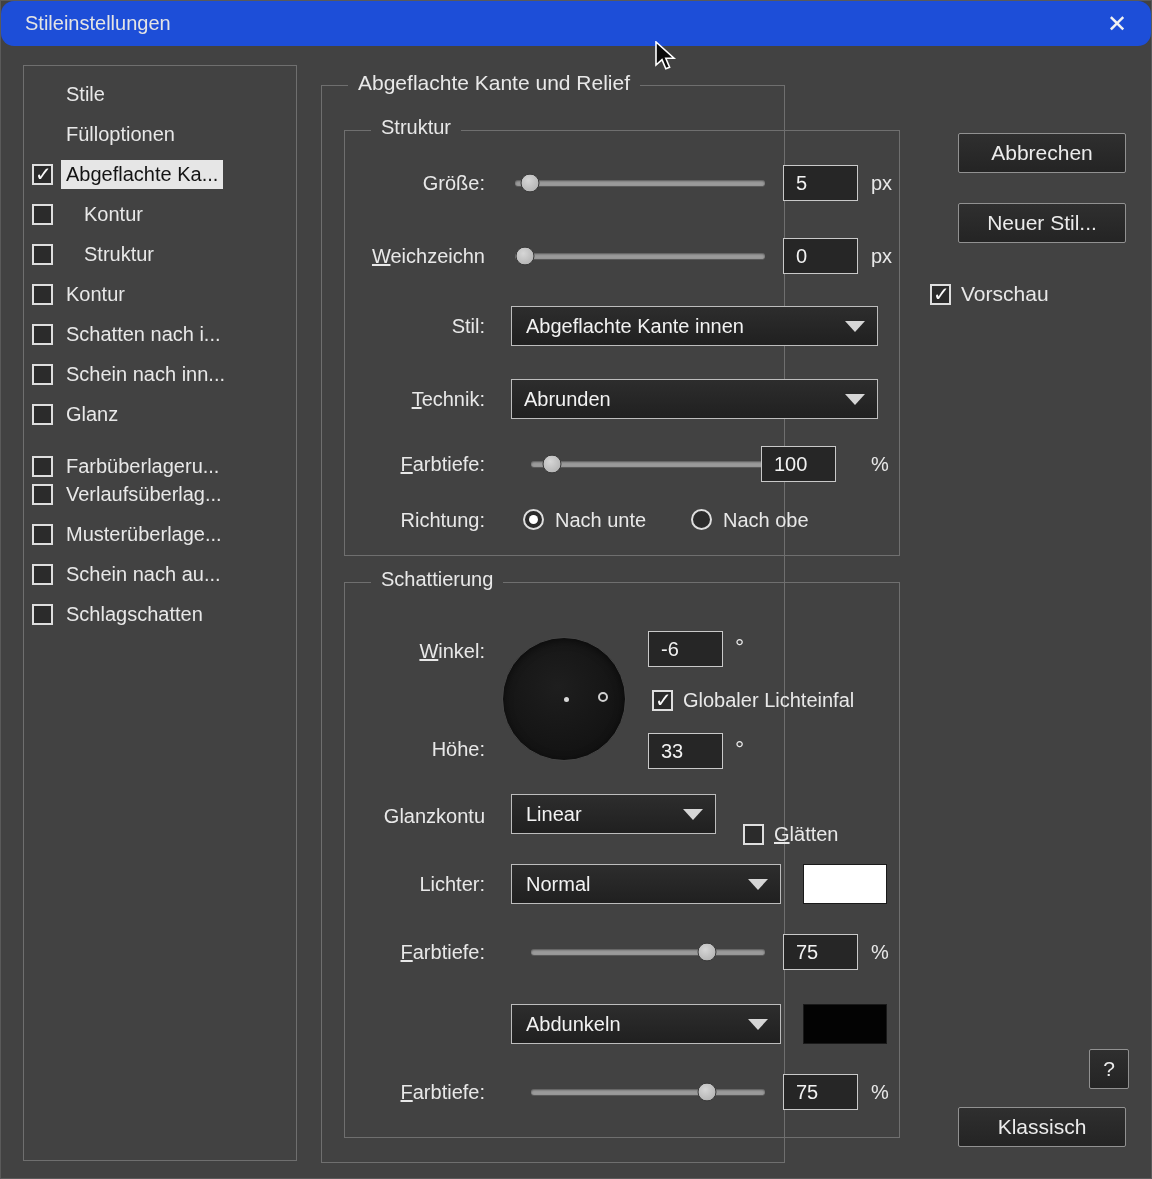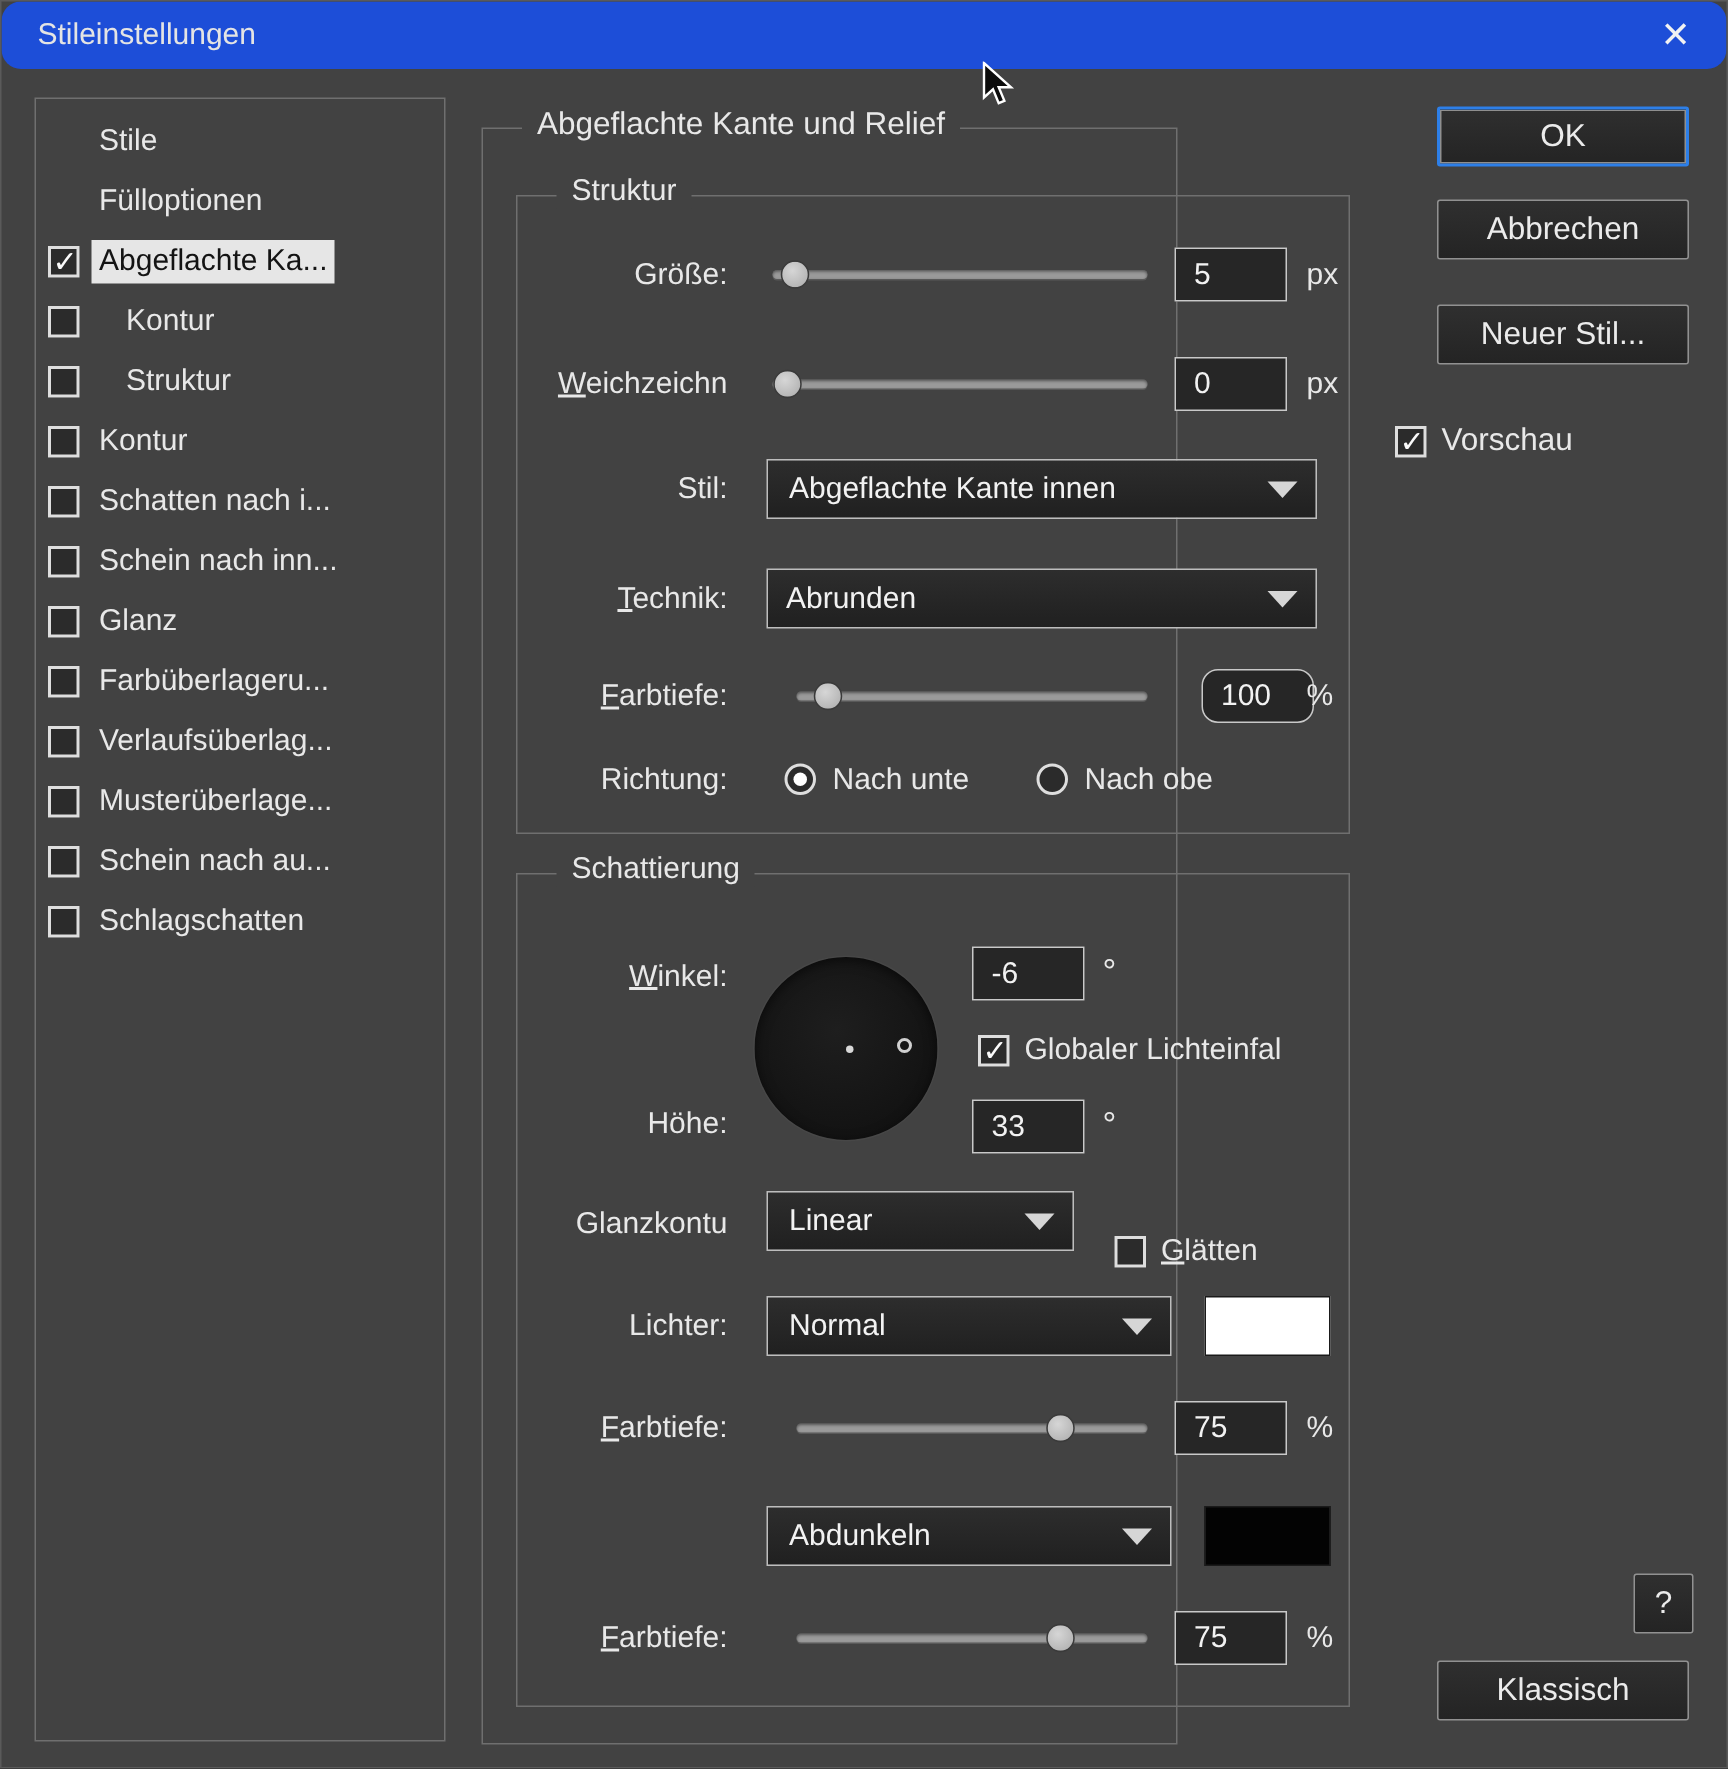--- a/index.html
+++ b/index.html
@@ -118,21 +118,21 @@
       <span class="side-label">Schatten nach i...</span>
     </div>
     <div class="side-row" style="top:288px;">
       <span class="cb"></span>
       <span class="side-label">Schein nach inn...</span>
     </div>
     <div class="side-row" style="top:328px;">
       <span class="cb"></span>
       <span class="side-label">Glanz</span>
     </div>
-    <div class="side-row" style="top:368px;text-align:right;">
+    <div class="side-row" style="top:380px;text-align:right;">
       <span class="cb"></span>
       <span class="side-label">Farbüberlageru...</span>
     </div>
     <div class="side-row" style="top:408px;">
       <span class="cb"></span>
       <span class="side-label">Verlaufsüberlag...</span>
     </div>
     <div class="side-row" style="top:448px;">
       <span class="cb"></span>
       <span class="side-label">Musterüberlage...</span>
@@ -189,21 +189,21 @@
         <span class="arrow"></span>
       </div>
 
       <div class="flabel" style="left:0;top:315px;height:36px;">
         <span class="mn">Farbtiefe:</span>
       </div>
       <div class="slider" style="left:186px;top:315px;width:234px;">
         <div class="track"></div>
         <div class="handle" style="left: 9%;"></div>
       </div>
-      <div class="valbox" style="left:456px;top:315px;border-radius:11px;">100</div>
+      <div class="valbox" style="left:416px;top:315px;">100</div>
       <div class="unit" style="left:526px;top:315px;height:36px;">%</div>
 
       <div class="flabel" style="left:0;top:371px;height:36px;">
         <span>Richtung:</span>
       </div>
       <span class="radio on" style="position:absolute;left:178px;top:378px;"></span>
       <div class="unit" style="left:210px;top:371px;height:36px;">Nach unte</div>
       <span class="radio" style="position:absolute;left:346px;top:378px;"></span>
       <div class="unit" style="left:378px;top:371px;height:36px;">Nach obe</div>
     </div>
@@ -274,21 +274,20 @@
       </div>
       <div class="slider" style="left:186px;top:491px;width:234px;">
         <div class="track"></div>
         <div class="handle" style="left: 75%;"></div>
       </div>
       <div class="valbox" style="left:438px;top:491px;">75</div>
       <div class="unit" style="left:526px;top:491px;height:36px;">%</div>
     </div>
   </div>
 
-  <div class="btn primary" style="left:957px;top:70px;">OK</div>
   <div class="btn" style="left:957px;top:132px;">Abbrechen</div>
   <div class="btn" style="left:957px;top:202px;">Neuer Stil...</div>
 
   <div class="checkrow" style="left:917px;top:281px;padding-left:12px;">
     <span class="cb on"></span>
     <span class="lbl" style="font-size:21px;">Vorschau</span>
   </div>
 
   <div class="btn small" style="left:1088px;top:1048px;">?</div>
   <div class="btn" style="left:957px;top:1106px;">Klassisch</div>

